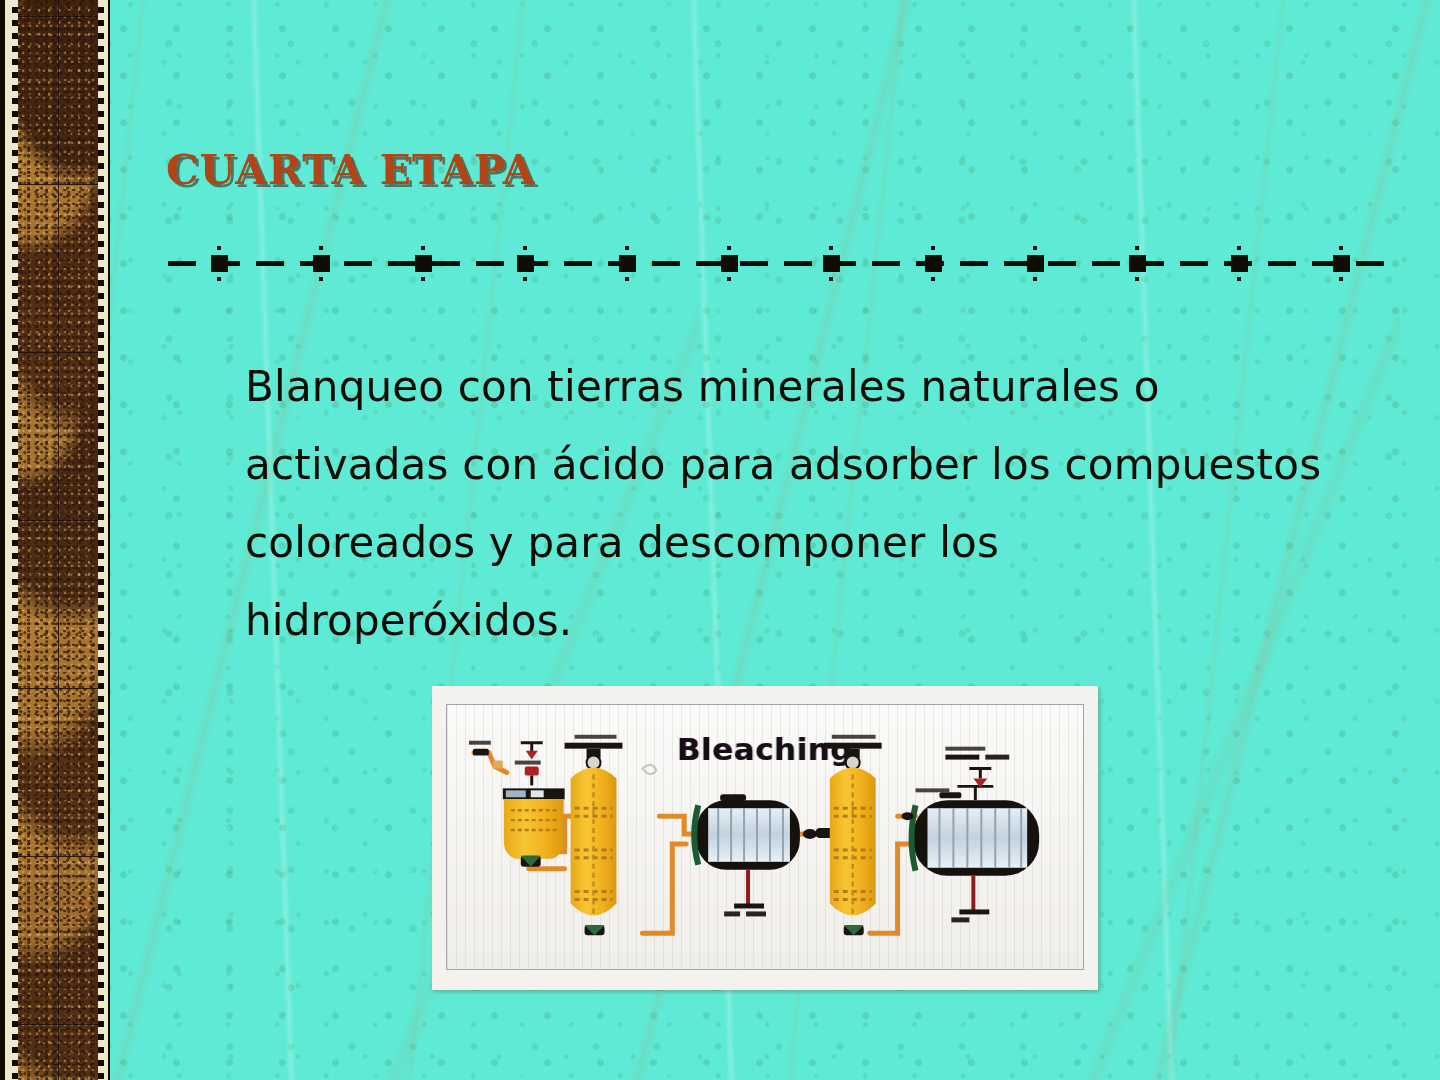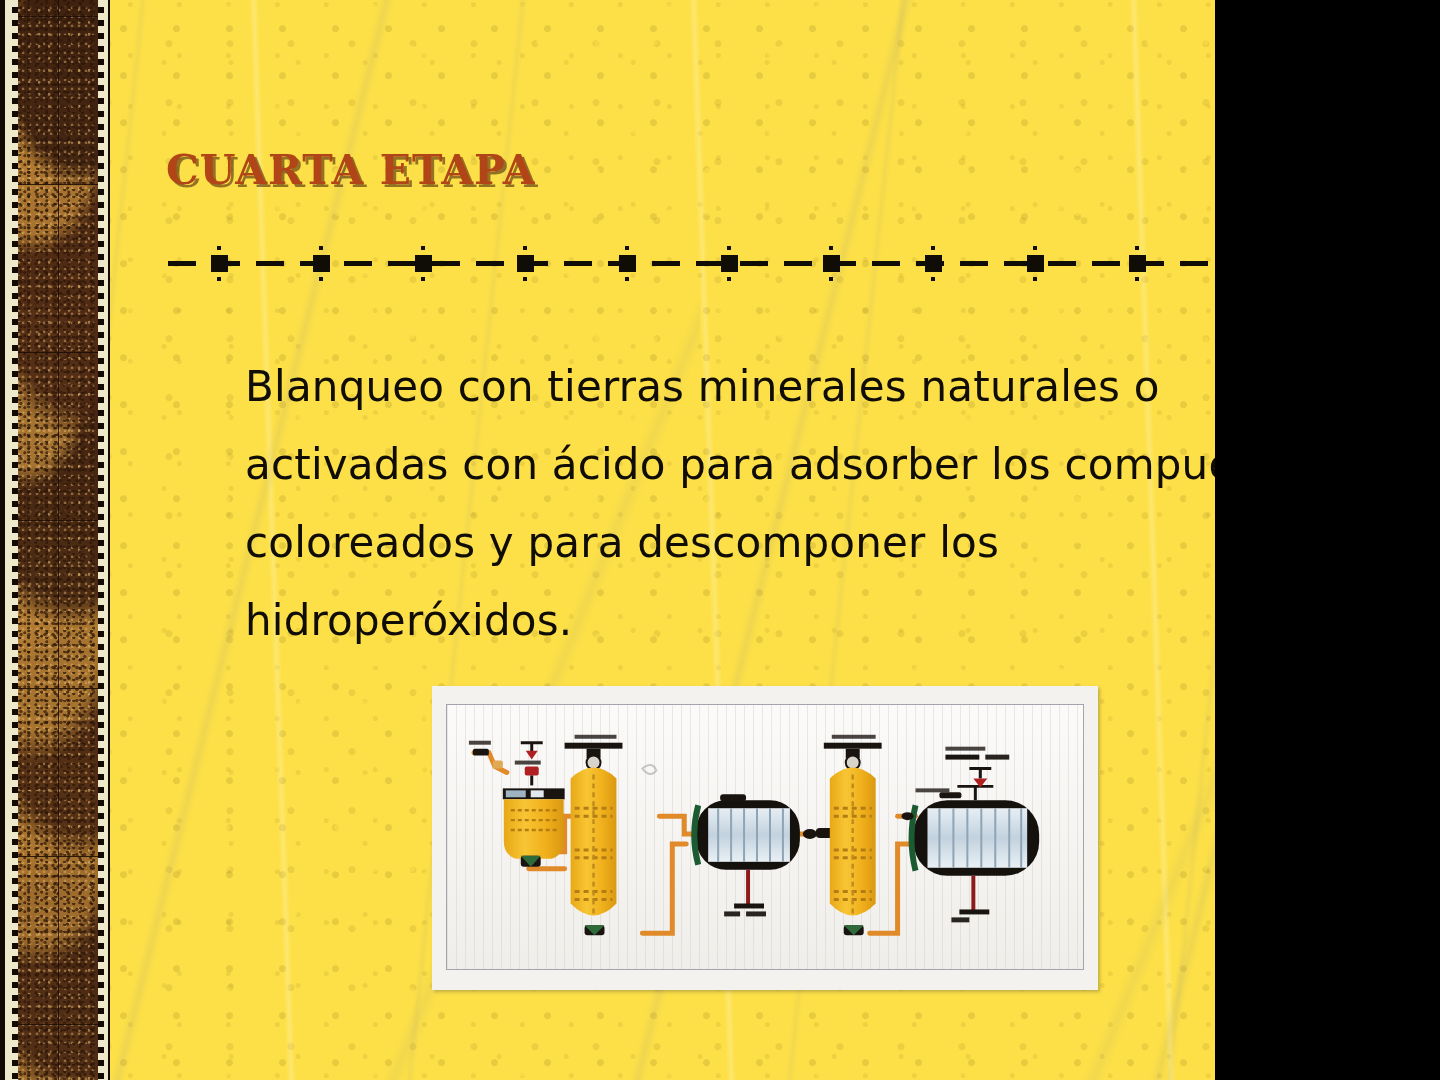--- a/index.html
+++ b/index.html
@@ -2,24 +2,24 @@
 <html><head>
 <meta charset="utf-8">
 <style>
   html, body {
     margin: 0;
     padding: 0;
     background: #000;
   }
   #slide {
     position: relative;
-    width: 1215px;
+    width: 1440px;
     height: 1080px;
     overflow: hidden;
-    background-color: #fde047;
+    background-color: #5eead4;
     font-family: "DejaVu Sans", sans-serif;
   }
 
   
   #paper-texture {
     position: absolute;
     inset: 0;
     pointer-events: none;
     background-image:
       radial-gradient(circle at 12% 18%, rgba(255,255,255,.55) 0 3px, rgba(0,0,0,0) 4px),
@@ -243,20 +243,21 @@
       <div class="marker" style="left: 961px;"></div>
       <div class="marker" style="left: 1063px;"></div>
       <div class="marker" style="left: 1165px;"></div>
     </div>
 
   <div id="body-text">Blanqueo con tierras minerales naturales o activadas con ácido para adsorber los compuestos coloreados y para descomponer los hidroperóxidos.</div>
 
   <div id="picture">
     <div class="pic-inner">
       <div class="pic-shade"></div>
+      <div id="pic-title">Bleaching</div>
 
       <svg id="flow" viewBox="0 0 638 266" preserveAspectRatio="none">
         <defs>
           <linearGradient id="vessGrad" x1="0" y1="0" x2="1" y2="0">
             <stop offset="0%" stop-color="#e8a816"></stop>
             <stop offset="35%" stop-color="#f8c534"></stop>
             <stop offset="70%" stop-color="#f0b01c"></stop>
             <stop offset="100%" stop-color="#d99810"></stop>
           </linearGradient>
           <linearGradient id="plateGrad" x1="0" y1="0" x2="0" y2="1">

